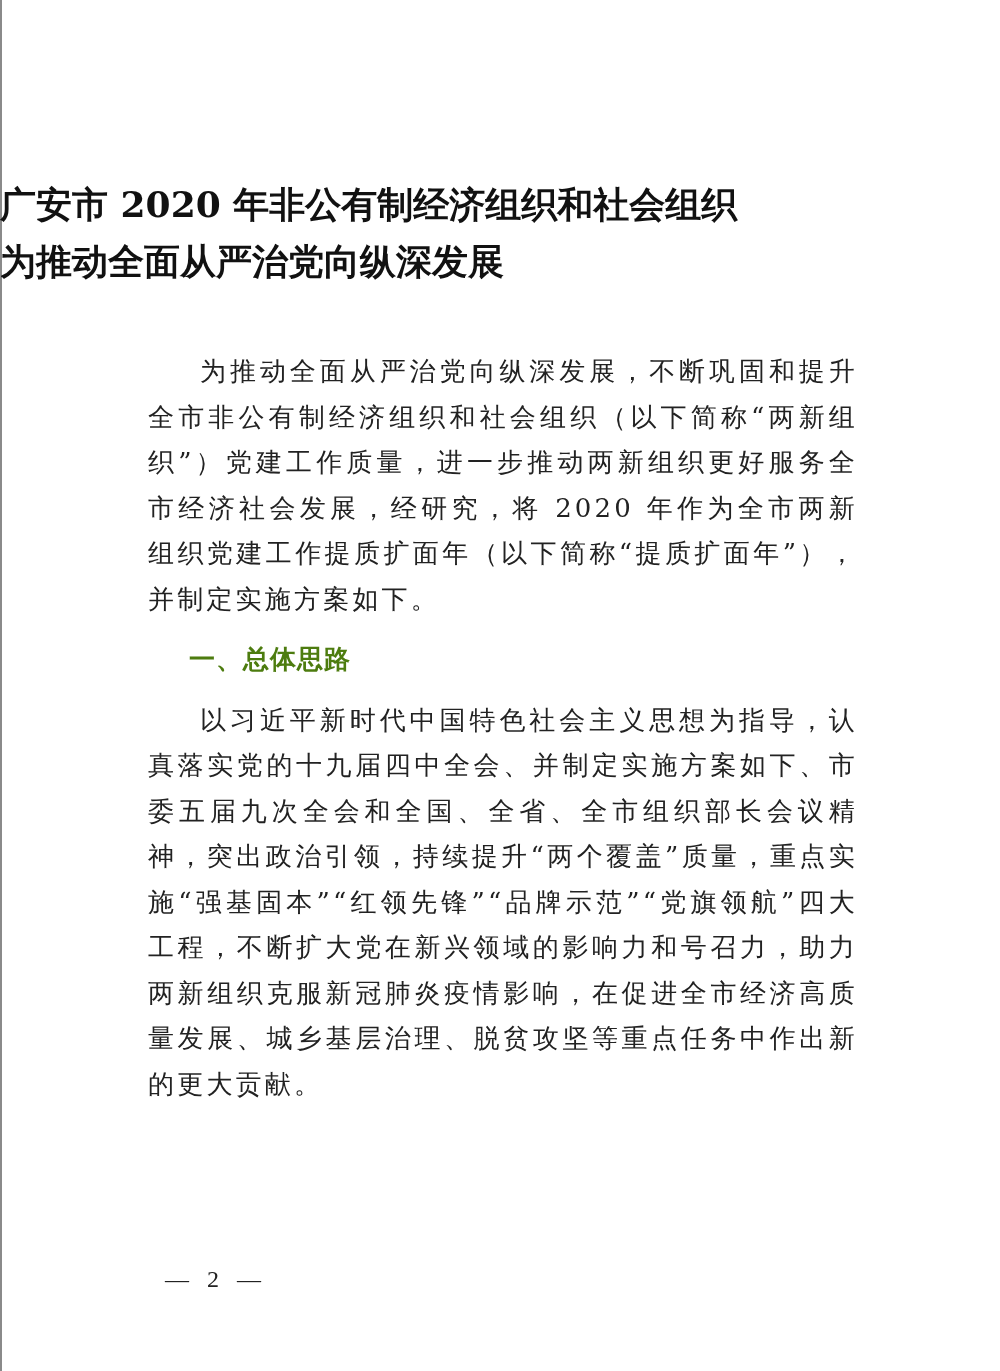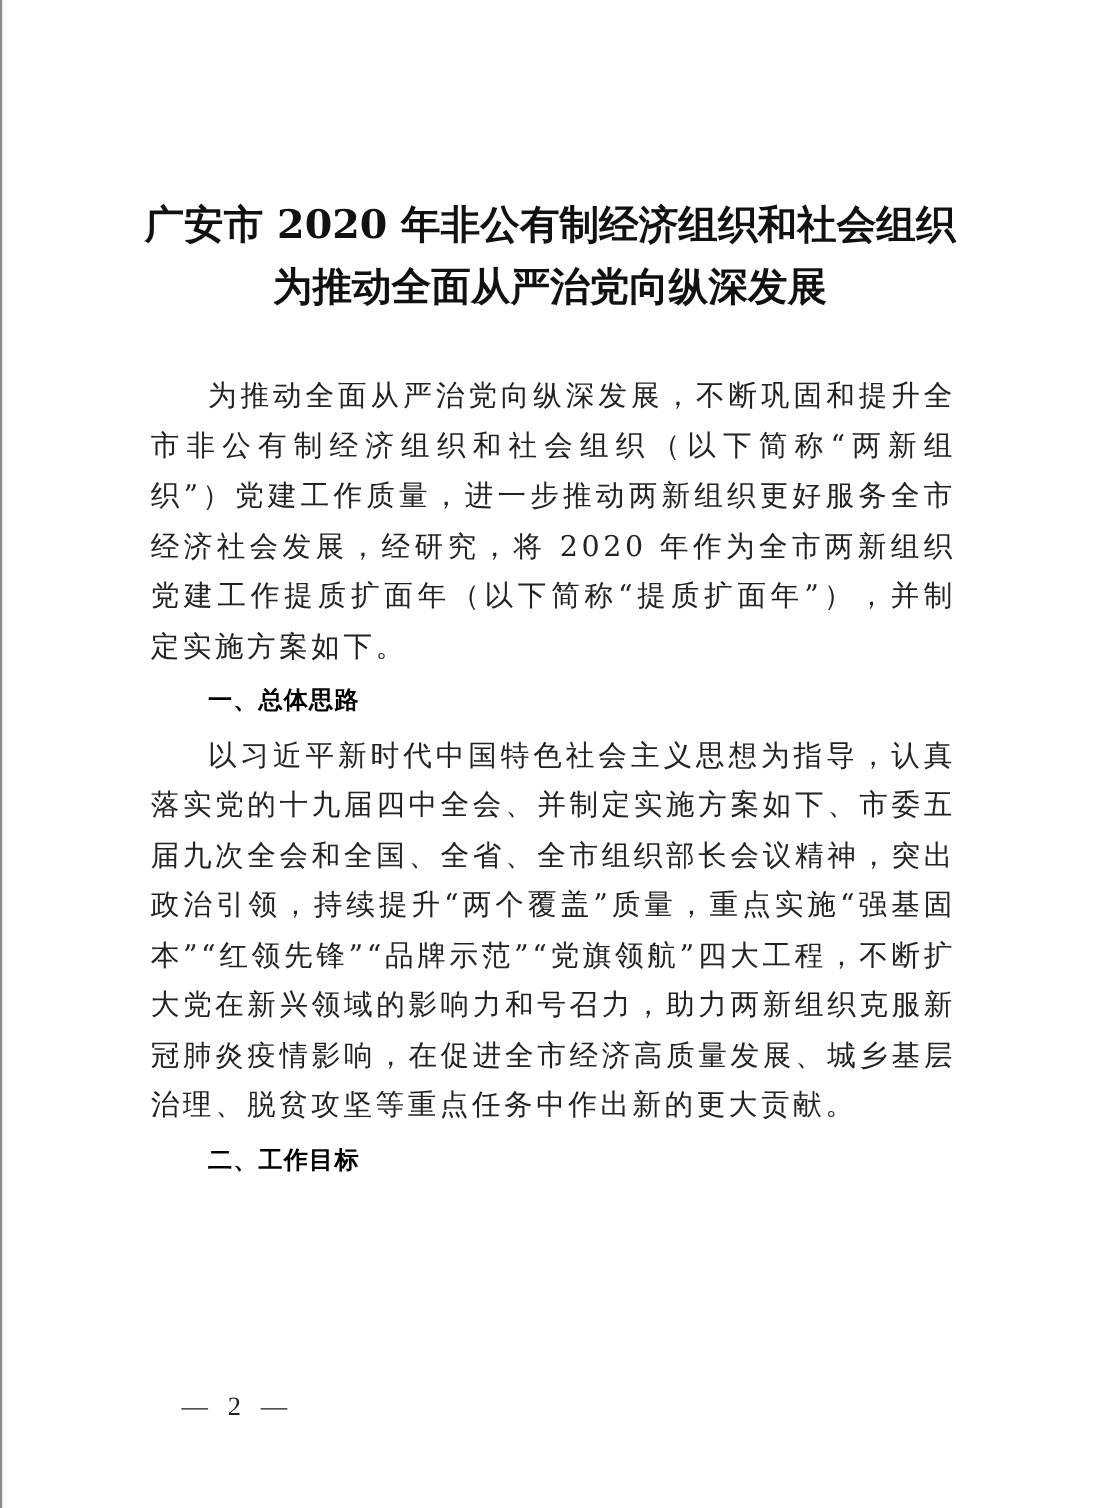--- a/index.html
+++ b/index.html
@@ -20,21 +20,21 @@
     left: 0;
     top: 0;
     width: 2px;
     height: 1371px;
     background: #8a8a8a;
   }
   .title {
     position: absolute;
     left: 0;
     width: 1000px;
-    text-align: center;
+    text-align: left;
     font-family: "DejaVu Serif", "Liberation Serif", serif;
     font-weight: bold;
     font-size: 36px;
     line-height: 36px;
     color: #111;
     letter-spacing: 0px;
   }
   .title.l1 { top: 186px; }
   .title.l2 { top: 243px; }
 
@@ -43,31 +43,31 @@
     left: 133px;
     width: 740px;
     font-size: 26px;
     line-height: 45.5px;
     letter-spacing: 3.2px;
     color: #222;
     text-align: justify;
     text-align-last: left;
   }
   .para {
-    margin: 4px;
+    margin: 15px;
     text-indent: 2em;
   }
   .heading {
     margin: 0;
     padding-left: 56px;
     font-family: "DejaVu Sans", "Liberation Sans", sans-serif;
     font-weight: bold;
-    font-size: 22px;
+    font-size: 26px;
     letter-spacing: 1px;
-    color: #000000;
+    color: #4d7c0f;
   }
   .page-number {
     position: absolute;
     left: 165px;
     top: 1266px;
     font-size: 24px;
     color: #222;
     letter-spacing: 6px;
     font-family: "Liberation Serif", "DejaVu Serif", serif;
   }
@@ -77,16 +77,15 @@
 
 <div class="left-border"></div>
 
 <div class="title l1">广安市 2020 年非公有制经济组织和社会组织</div>
 <div class="title l2">为推动全面从严治党向纵深发展</div>
 
 <div class="body-text" style="top: 334px;">
   <p class="para">为推动全面从严治党向纵深发展，不断巩固和提升全市非公有制经济组织和社会组织（以下简称“两新组织”）党建工作质量，进一步推动两新组织更好服务全市经济社会发展，经研究，将 2020 年作为全市两新组织党建工作提质扩面年（以下简称“提质扩面年”），并制定实施方案如下。</p>
   <p class="heading">一、总体思路</p>
   <p class="para">以习近平新时代中国特色社会主义思想为指导，认真落实党的十九届四中全会、并制定实施方案如下、市委五届九次全会和全国、全省、全市组织部长会议精神，突出政治引领，持续提升“两个覆盖”质量，重点实施“强基固本”“红领先锋”“品牌示范”“党旗领航”四大工程，不断扩大党在新兴领域的影响力和号召力，助力两新组织克服新冠肺炎疫情影响，在促进全市经济高质量发展、城乡基层治理、脱贫攻坚等重点任务中作出新的更大贡献。</p>
-  <p class="heading">二、工作目标</p>
 </div>
 
 <div class="page-number">— 2 —</div>
 
 </body></html>

